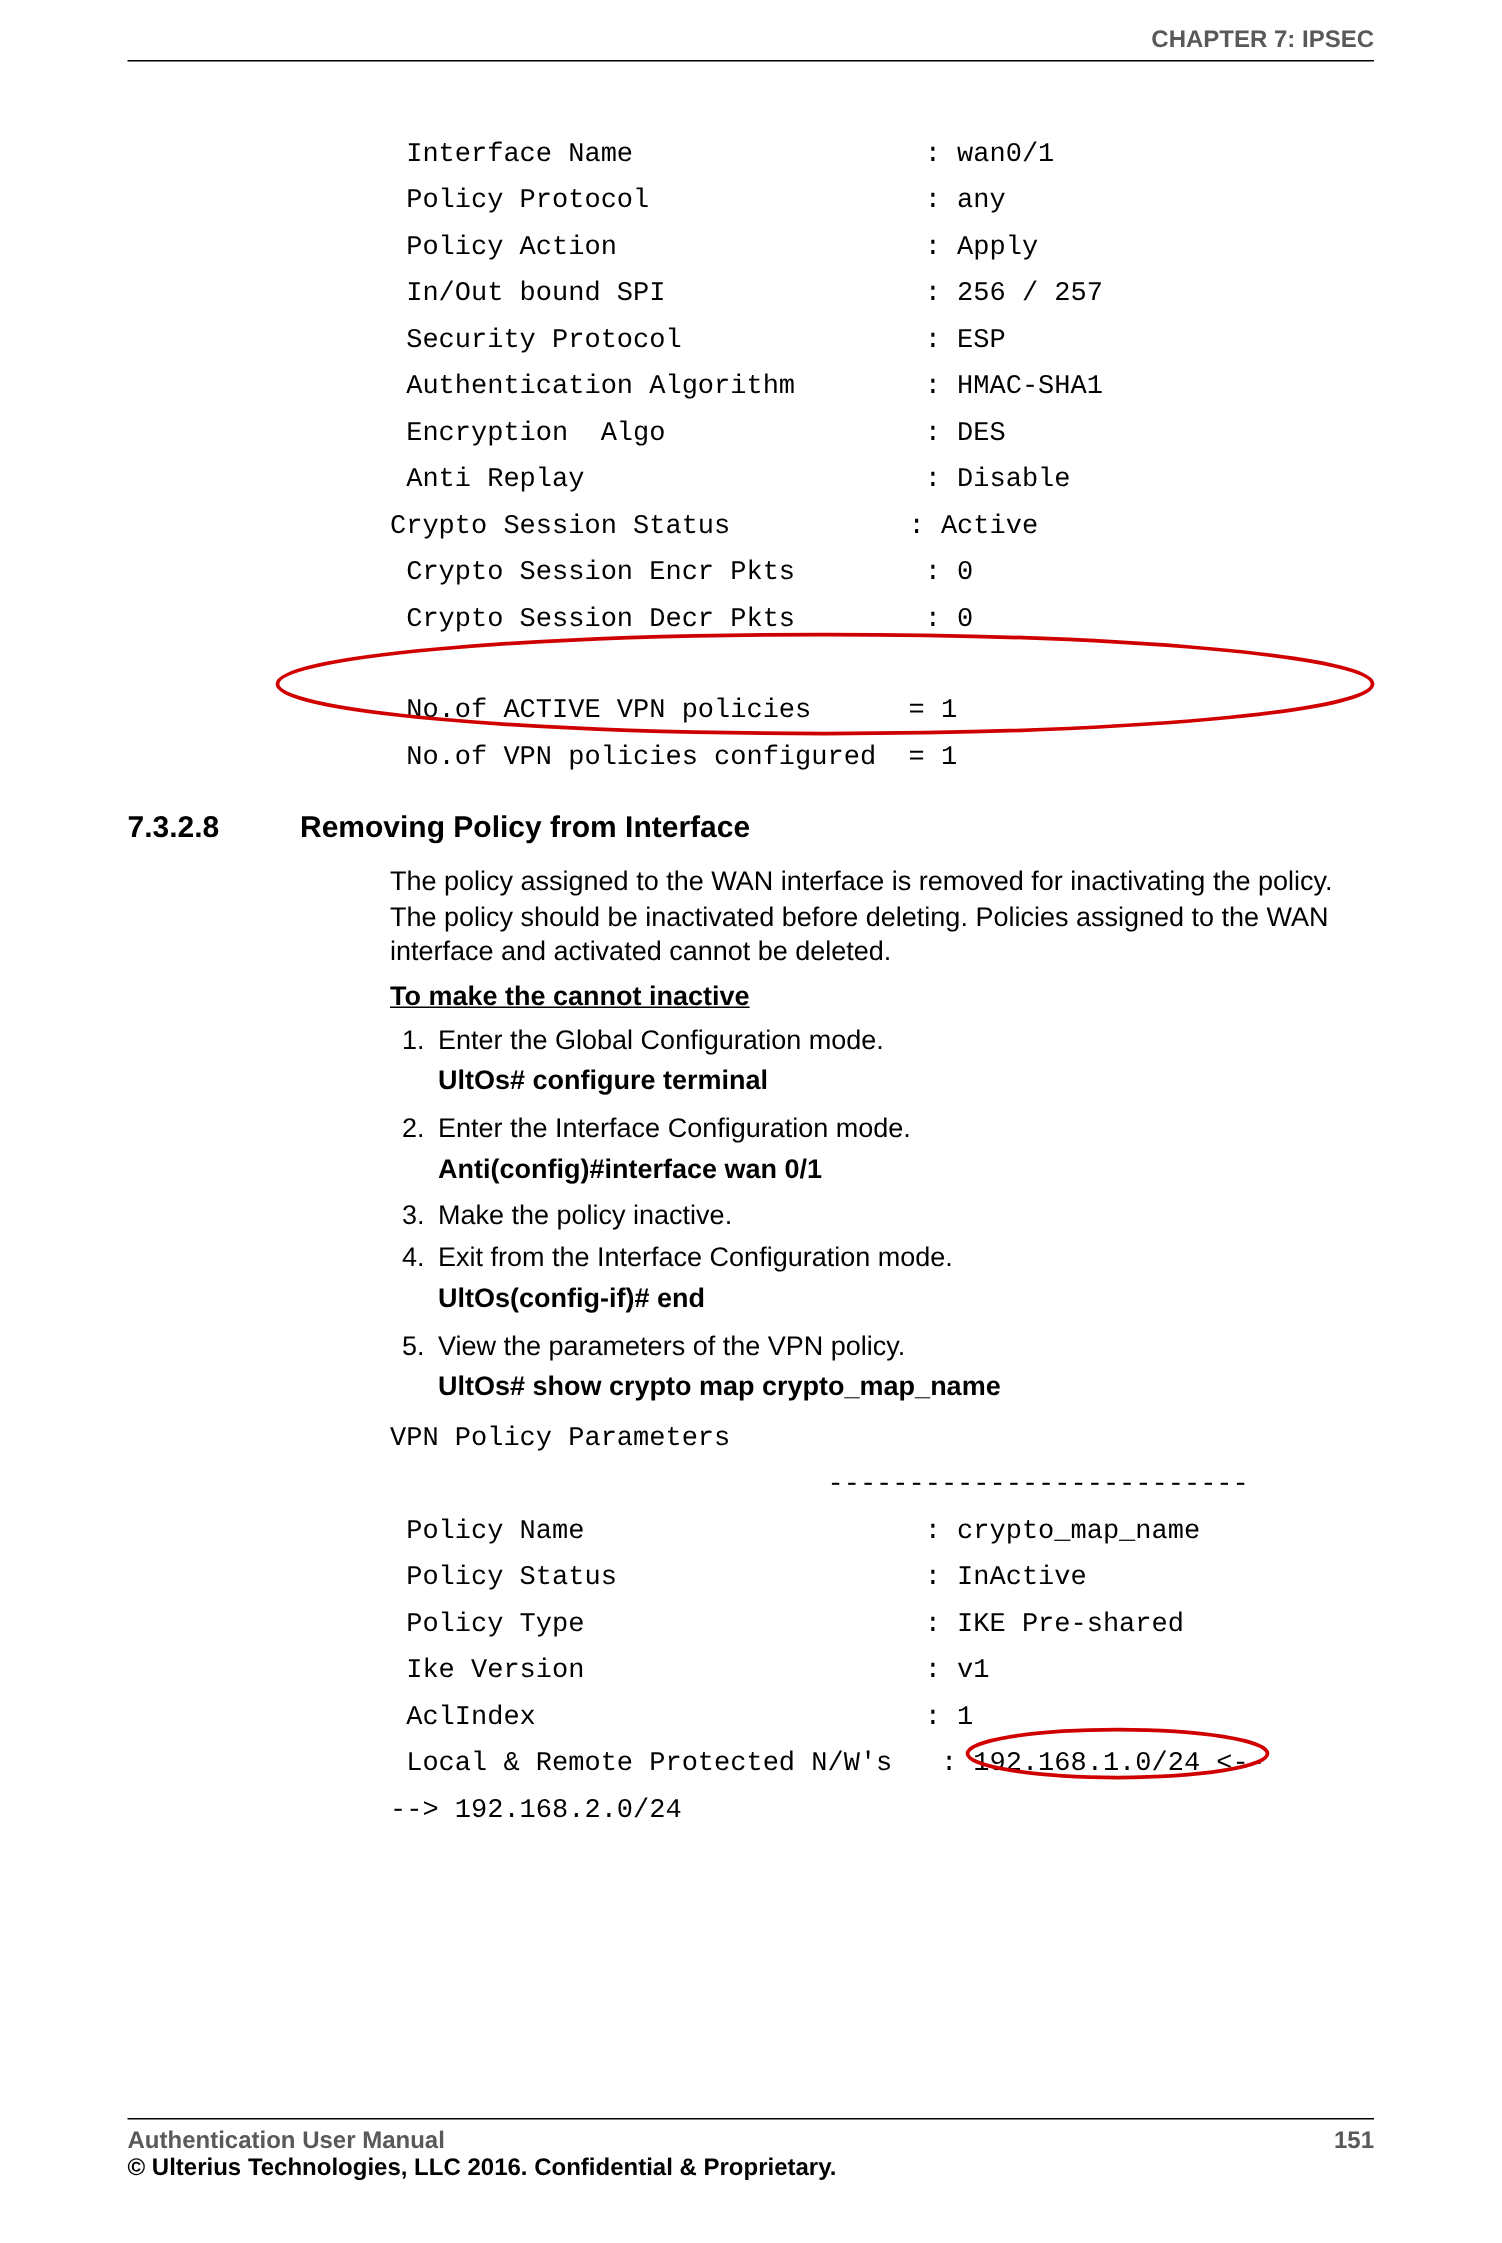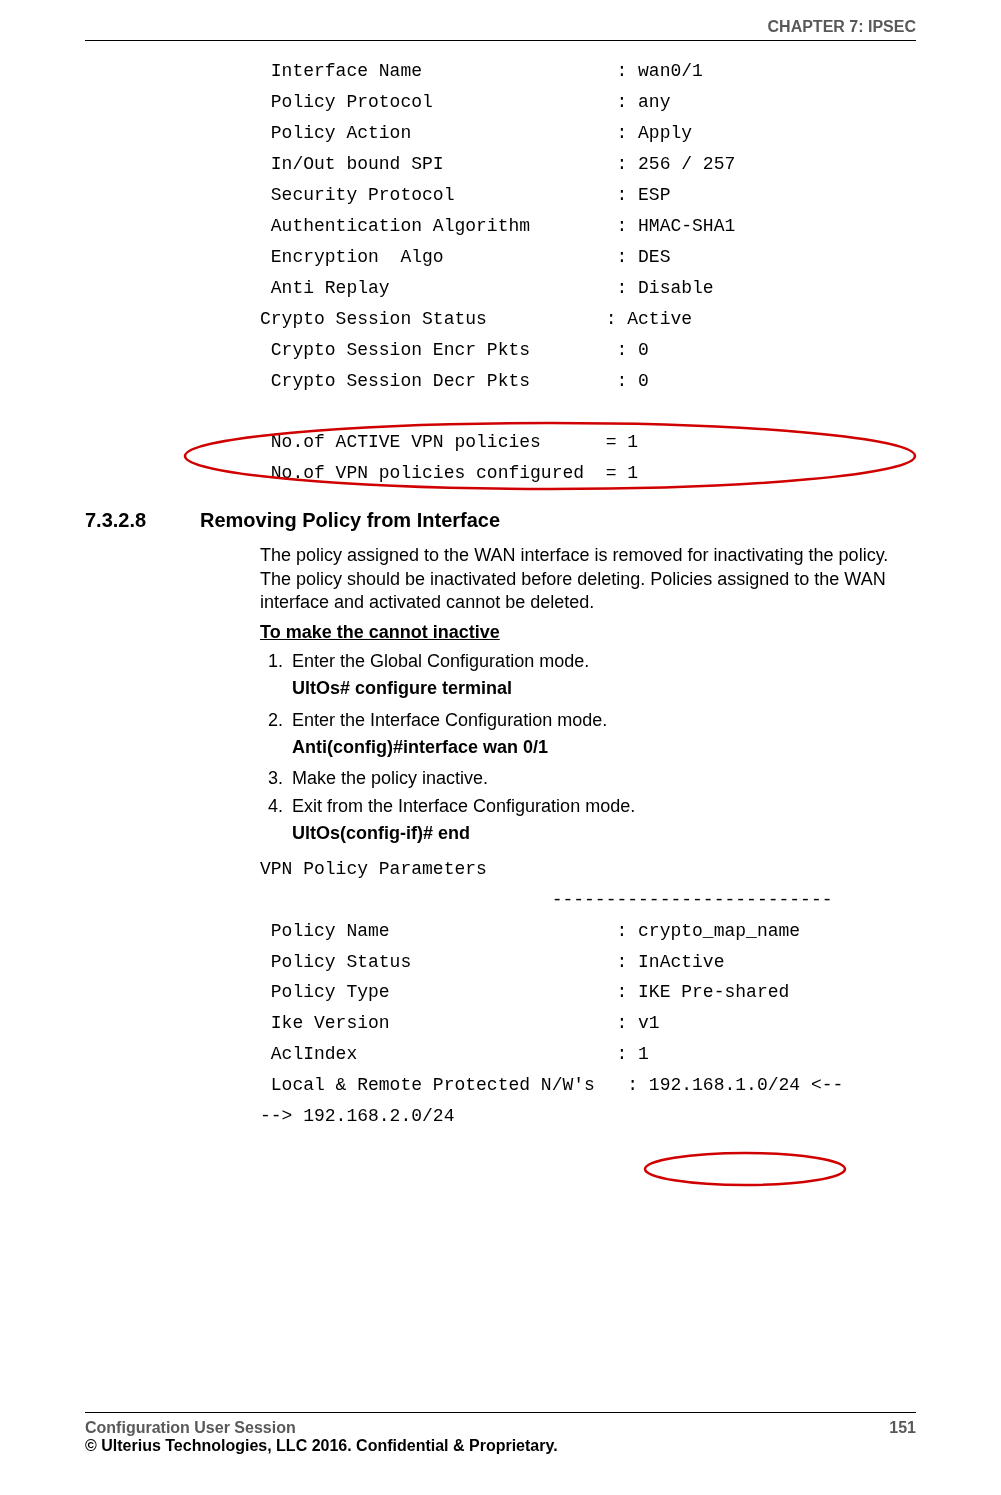--- a/index.html
+++ b/index.html
@@ -30,21 +30,21 @@
   }
   .top-rule {
     position: absolute;
     top: 40px;
     left: 85px;
     right: 85px;
     border-top: 1.5px solid #000;
   }
   .content {
     position: absolute;
-    top: 56px;
+    top: 88px;
     left: 85px;
     right: 85px;
   }
   .mono-block {
     font-family: "Courier New", Courier, monospace;
     font-size: 18px;
     line-height: 1.72;
     white-space: pre;
     color: #000;
     margin-left: 175px;
@@ -157,20 +157,26 @@
         <li>
           <span>Make the policy inactive.</span>
         </li>
         <li>
           <span>Exit from the Interface Configuration mode.</span>
           <div class="cmd">UltOs(config-if)# end</div>
         </li>
       </ol>
 
 
+      <ol class="steps" start="5">
+        <li>
+          <span>View the parameters of the VPN policy.</span>
+          <div class="cmd">UltOs# show crypto map crypto_map_name</div>
+        </li>
+      </ol>
 
       <div class="mono-block" style="margin-left:0;">VPN Policy Parameters
                            --------------------------
  Policy Name                     : crypto_map_name
  Policy Status                   : InActive
  Policy Type                     : IKE Pre-shared
  Ike Version                     : v1
  AclIndex                        : 1
  Local &amp; Remote Protected N/W's   : 192.168.1.0/24 &lt;--
 --&gt; 192.168.2.0/24</div>
@@ -182,19 +188,19 @@
     <ellipse cx="370" cy="37" rx="365" ry="33" fill="none" stroke="#d00000" stroke-width="2.5"></ellipse>
   </svg>
 
   <svg class="annot" style="left:640px; top:1150px;" width="210" height="38" viewBox="0 0 210 38">
     <ellipse cx="105" cy="19" rx="100" ry="16" fill="none" stroke="#d00000" stroke-width="2.5"></ellipse>
   </svg>
 
   <div class="footer">
     <div class="bottom-rule"></div>
     <div class="footer-row">
-      <span>Configuration User Session</span>
+      <span>Authentication User Manual</span>
       <span class="right">151</span>
     </div>
     <div class="footer-sub">© Ulterius Technologies, LLC 2016. Confidential &amp; Proprietary.</div>
   </div>
 
 </div>
 
 </body></html>

